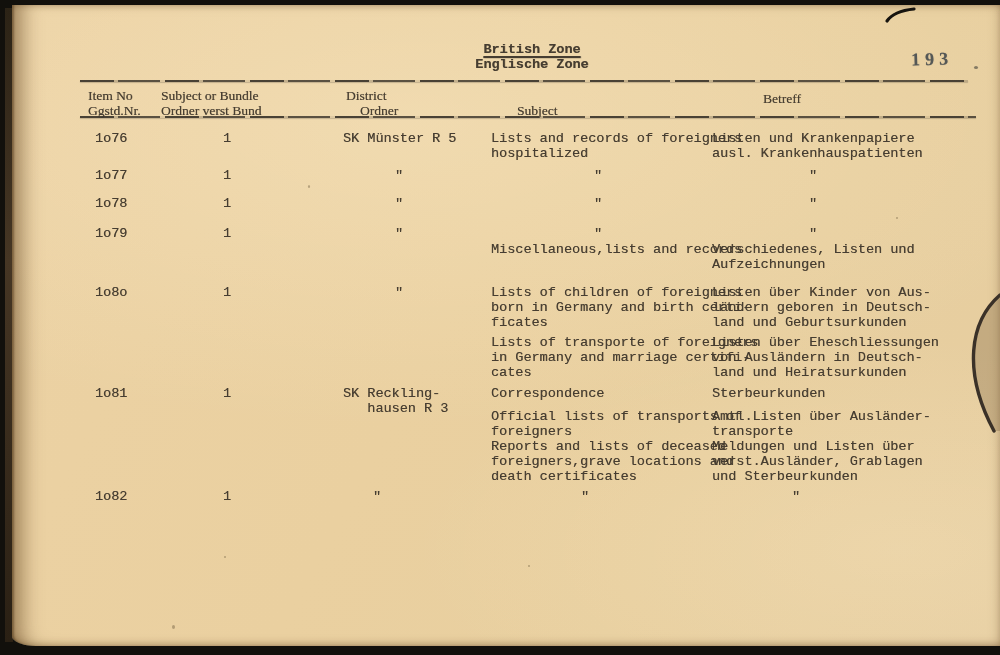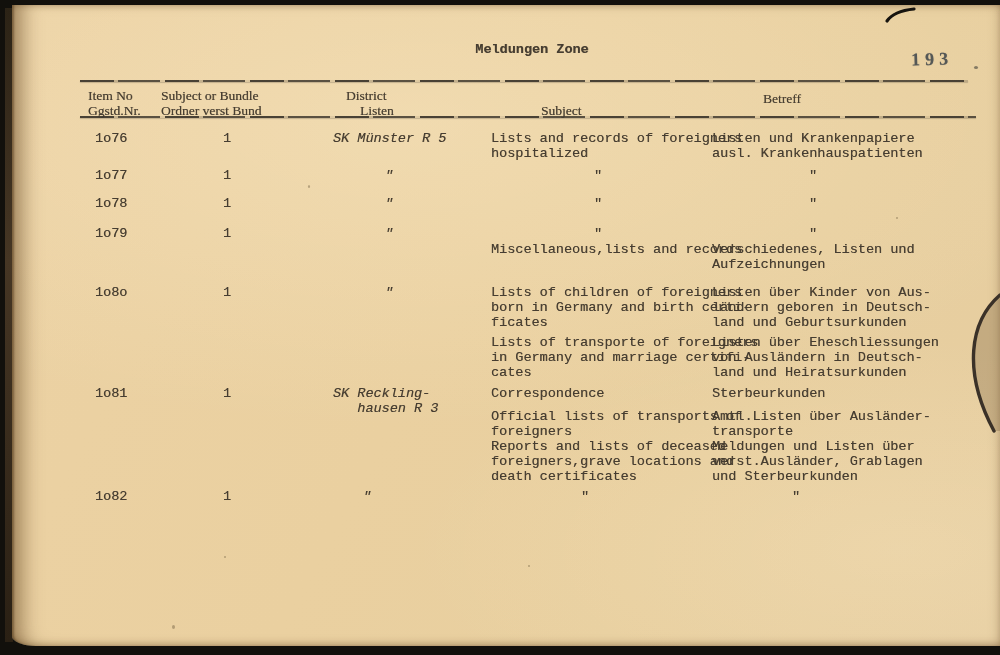--- a/index.html
+++ b/index.html
@@ -51,21 +51,21 @@
       rgba(64,57,46,.85) 38px 80px, rgba(64,57,46,.10) 80px 85px);
     box-shadow:0 1px 1px rgba(64,57,46,.25);
   }
   .rule-top{left:68px;top:75px;width:888px;}
   .rule-head{left:68px;top:111px;width:896px;}
   .h{position:absolute;white-space:pre;font-family:Liberation Serif, serif;}
   .cell{position:absolute;white-space:pre;}
   .row{position:absolute;left:0;width:988px;}
   .c-item{left:83px;font-family:Liberation Mono, monospace;}
   .c-folder{left:211px;}
-  .c-district{left:321px;font-style:italic;}
+  .c-district{left:331px;}
   .c-subject{left:465px;margin-left:14px;}
   .c-betreff{left:700px;}
   .d-dit{padding-left:52px;}
   .s-dit{padding-left:103px;}
   .b-dit{padding-left:97px;}
   .d-dit2{padding-left:30px;}
   .s-dit2{padding-left:90px;}
   .b-dit2{padding-left:80px;}
   
   .curl{position:absolute;right:0;top:288px;}
@@ -79,32 +79,33 @@
 <div class="page">
 
   <svg class="pen-mark" width="34" height="18" viewBox="0 0 34 18">
     <path d="M3,15 Q10,5 30,3" fill="none" stroke="#17140f" stroke-width="3.2" stroke-linecap="round"></path>
   </svg>
 
   <div class="page-number">193</div>
   <div class="ink-dot"></div>
 
   <div class="title">
-    <div class="title-de">Meldungen Zone</div>
+    <div class="title-en">British Zone</div>
+    <div class="title-de">Englische Zone</div>
   </div>
 
   <div class="rule rule-top"></div>
 
   <span class="h" style="left:76px;top:83px">Item No</span>
   <span class="h" style="left:149px;top:83px">Subject or Bundle</span>
   <span class="h" style="left:334px;top:83px">District</span>
   <span class="h" style="left:76px;top:98px">Ggstd.Nr.</span>
   <span class="h" style="left:149px;top:98px">Ordner verst Bund</span>
-  <span class="h" style="left:348px;top:98px">Listen</span>
-  <span class="h" style="left:529px;top:98px">Subject</span>
+  <span class="h" style="left:348px;top:98px">Ordner</span>
+  <span class="h" style="left:505px;top:98px">Subject</span>
   <span class="h" style="left:751px;top:86px">Betreff</span>
 
   <div class="rule rule-head"></div>
 
   <div class="row" style="top:126px">
     <span class="cell c-item">1o76</span>
     <span class="cell c-folder">1</span>
     <span class="cell c-district">SK Münster R 5</span>
     <span class="cell c-subject">Lists and records of foreigners
 hospitalized</span>

